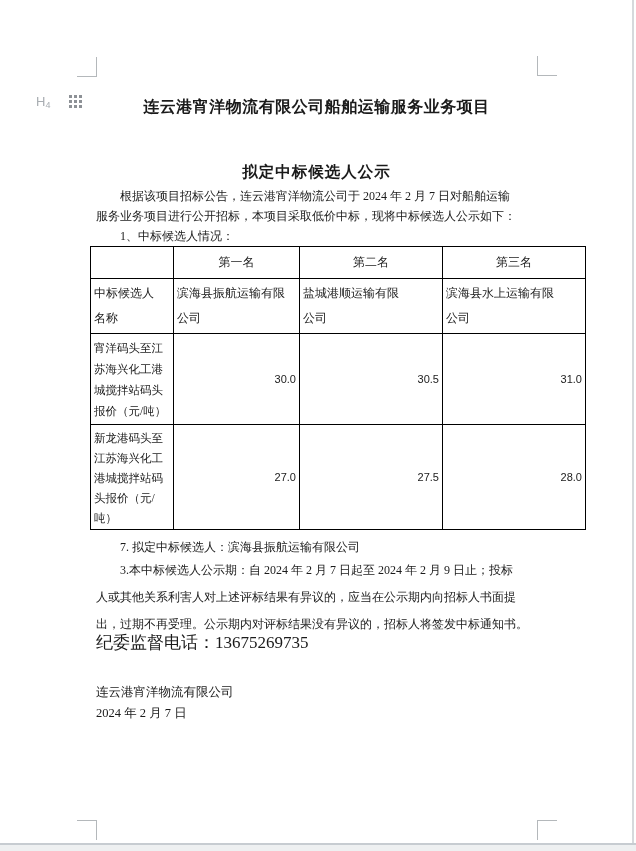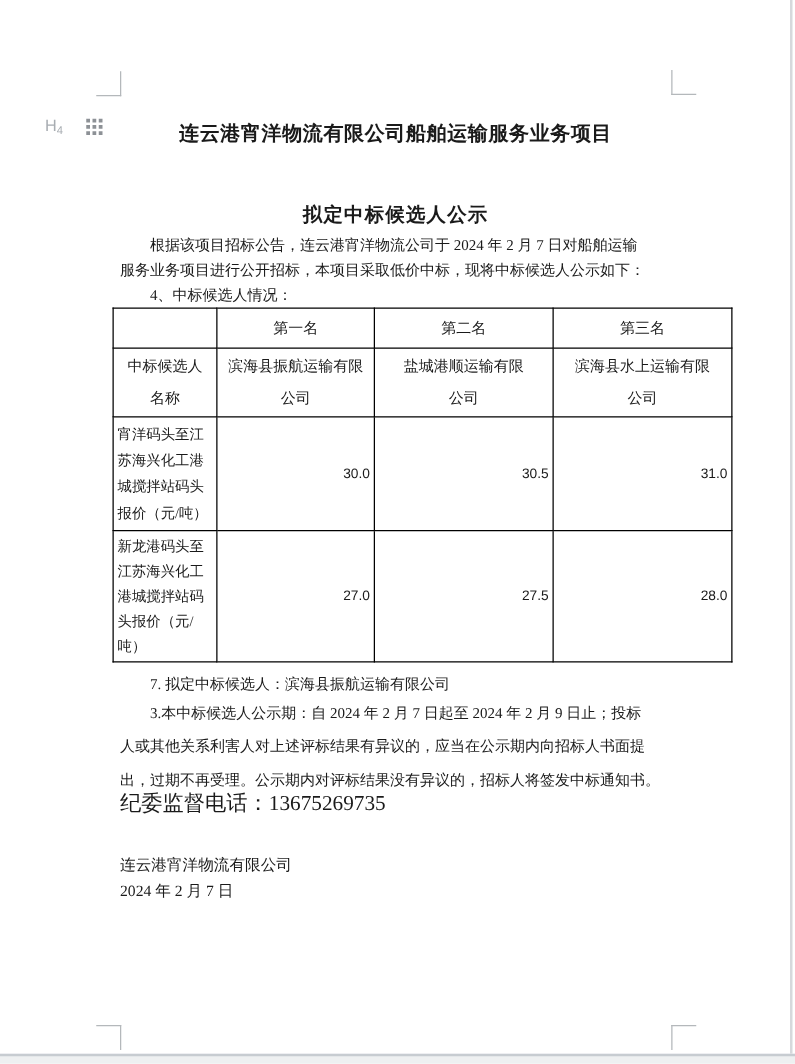--- a/index.html
+++ b/index.html
@@ -38,22 +38,22 @@
   .sig .date { padding-right:8px; }
 
   
   table.bids { position:absolute; left:90px; top:246px; width:495px; border-collapse:collapse; table-layout:fixed; font-size:12px; }
   table.bids td { border:1px solid #000; white-space:pre-line; overflow:hidden; padding:0 3px; }
   tr.r-head  { height:32px; }
   tr.r-name  { height:55px; }
   tr.r-price1{ height:91px; }
   tr.r-price2{ height:105px; }
   td.hdr  { text-align:center; vertical-align:middle; }
-  td.cname{ text-align:center; vertical-align:middle; line-height:25px; }
-  td.lblc { text-align:center; vertical-align:middle; line-height:25px; }
+  td.cname{ text-align:left; vertical-align:middle; line-height:25px; }
+  td.lblc { vertical-align:middle; line-height:25px; }
   td.lbl  { text-align:left; vertical-align:top; font-size:11.5px; }
   tr.r-price1 td.lbl { line-height:21px; padding-top:4px; }
   tr.r-price2 td.lbl { line-height:20px; padding-top:3px; }
   td.num  { text-align:right; vertical-align:middle; font-family:"Liberation Sans","DejaVu Sans",sans-serif; font-size:11px; }
 
   
   .edge-right  { position:absolute; right:2px; top:0; width:2px; height:843px; background:#d6d9dc; }
   .edge-bottom { position:absolute; left:0; right:0; top:843px; height:8px; background:#eef0f1; border-top:2px solid #c7ccd1; }
 </style>
 </head>
@@ -79,21 +79,21 @@
         <i></i>
         <i></i>
       </span>
   </div>
 
   <div class="content">
     <div class="title1">连云港宵洋物流有限公司船舶运输服务业务项目</div>
     <div class="title2">拟定中标候选人公示</div>
     <p class="intro">根据该项目招标公告，连云港宵洋物流公司于 2024 年 2 月 7 日对船舶运输
 服务业务项目进行公开招标，本项目采取低价中标，现将中标候选人公示如下：</p>
-    <p class="item1">4、中标候选人情况：</p>
+    <p class="item1">1、中标候选人情况：</p>
     <p class="item2">7. 拟定中标候选人：滨海县振航运输有限公司</p>
     <p class="item3">3.本中标候选人公示期：自 2024 年 2 月 7 日起至 2024 年 2 月 9 日止；投标
 人或其他关系利害人对上述评标结果有异议的，应当在公示期内向招标人书面提
 出，过期不再受理。公示期内对评标结果没有异议的，招标人将签发中标通知书。</p>
     <p class="phones"><span>纪委监督电话：13675269735</span><br></p>
     <p class="sig"><span>连云港宵洋物流有限公司</span><br><span class="date">2024 年 2 月 7 日</span></p>
   </div>
 
   <table class="bids">
     <colgroup>

